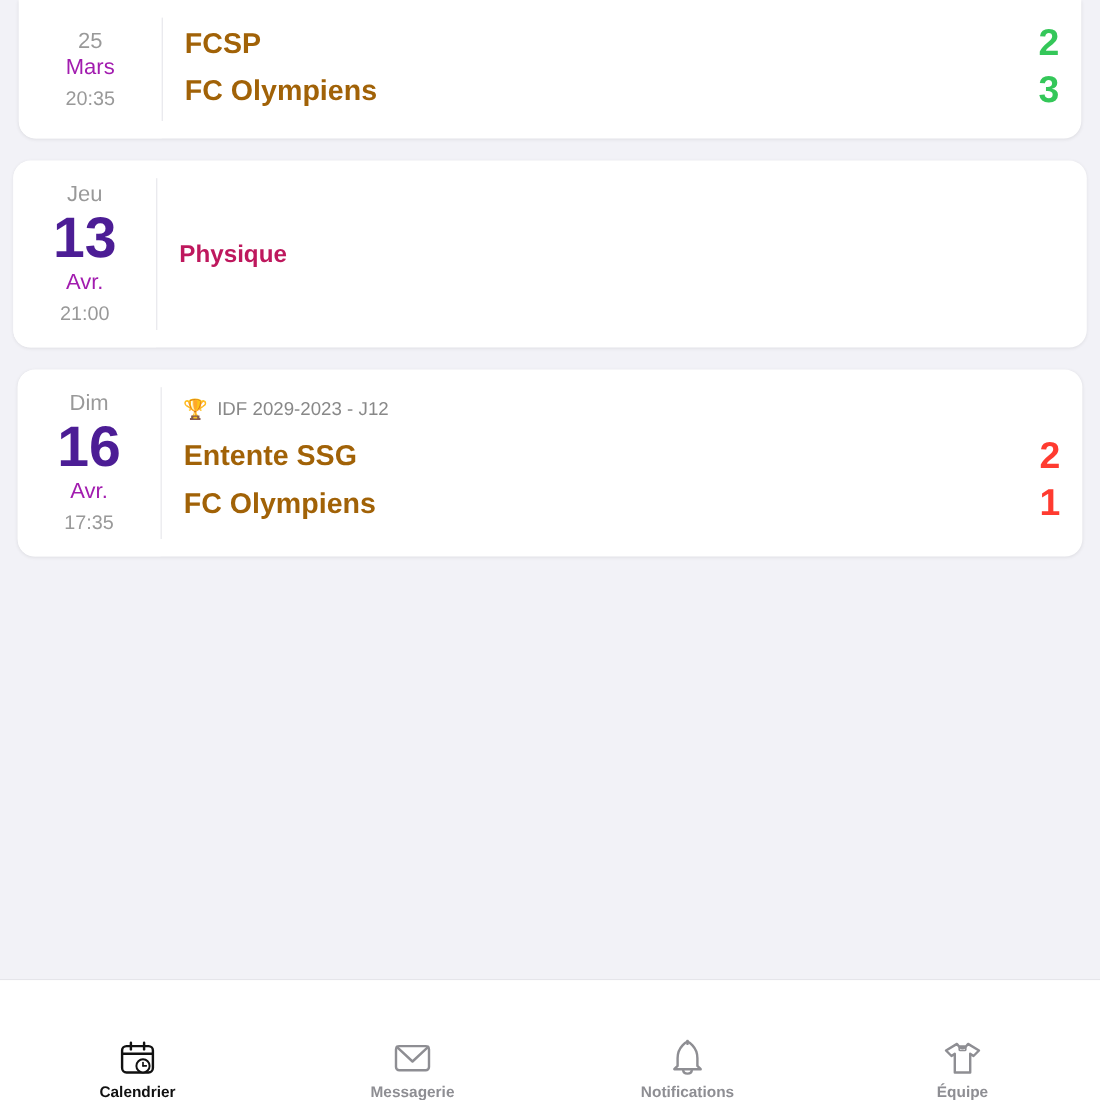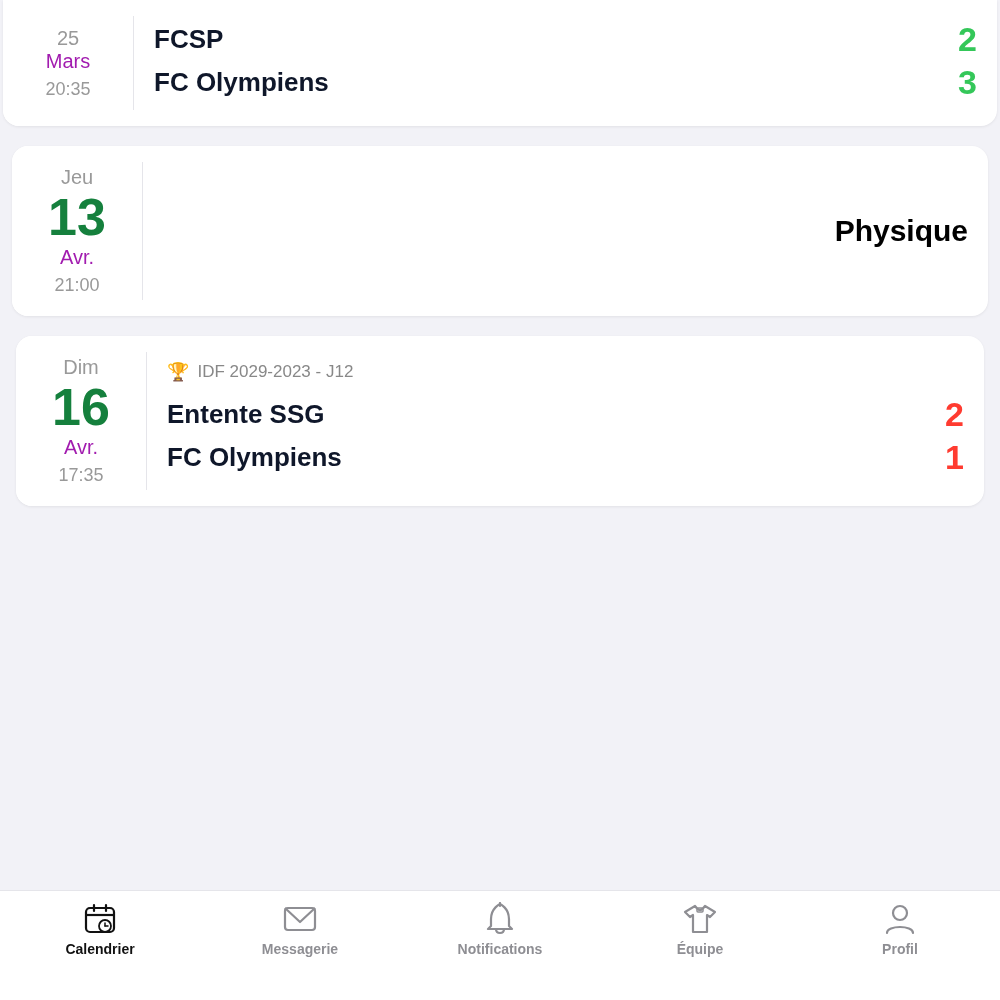--- a/index.html
+++ b/index.html
@@ -35,21 +35,21 @@
 
     .card-date-day-name {
       font-size: 20px;
       color: #999;
       font-weight: 400;
     }
 
     .card-date-day-num {
       font-size: 52px;
       font-weight: 700;
-      color: #15803d;
+      color: #4c1d95;
       line-height: 1.1;
     }
 
     .card-date-month {
       font-size: 20px;
       color: #a21caf;
       font-weight: 400;
     }
 
     .card-date-time {
@@ -88,52 +88,51 @@
     .match-row {
       display: flex;
       align-items: center;
       justify-content: space-between;
       margin-bottom: 4px;
     }
 
     .team-name {
       font-size: 26px;
       font-weight: 700;
-      color: #0f172a;
+      color: #a16207;
     }
 
     .score {
       font-size: 34px;
       font-weight: 800;
     }
 
     .score-green { color: #34c759; }
     .score-red { color: #ff3b30; }
 
     .physique-label {
-      font-size: 30px;
-      font-weight: 700;
-      color: #000000;
-      text-align: right;
+      font-size: 22px;
+      font-weight: 700;
+      color: #be185d;
     }
 
     
     .card-top {
       margin-top: 0;
       border-radius: 0 0 16px 16px;
     }
 
     
     .bottom-nav {
       height: 110px;
       background: #fff;
       border-top: 1px solid #e5e5ea;
       display: flex;
       flex-direction: row;
-      align-items: flex-start;
+      align-items: flex-end;
       padding-top: 10px;
     }
 
     .nav-item {
       flex: 1;
       display: flex;
       flex-direction: column;
       align-items: center;
       gap: 4px;
       cursor: pointer;
@@ -159,21 +158,21 @@
       font-weight: 700;
     }
 
     svg {
       display: block;
     }
   </style>
 </head>
 <body>
 
-<div style="padding: 0 3px;">
+<div style="padding: 0 17px;">
   <div class="card card-top">
     <div class="card-date">
       <span class="card-date-day-name">25</span>
       <span class="card-date-month">Mars</span>
       <span class="card-date-time">20:35</span>
     </div>
     <div class="card-divider"></div>
     <div class="card-content">
       <div class="match-row">
         <span class="team-name">FCSP</span>
@@ -276,23 +275,14 @@
   <div class="nav-item">
     <div class="nav-icon">
       <svg width="34" height="32" viewBox="0 0 34 32" fill="none" xmlns="http://www.w3.org/2000/svg">
         <path d="M12 3 L2 9 L7 14 L10 12 L10 29 L24 29 L24 12 L27 14 L32 9 L22 3 Q19 7 17 7 Q15 7 12 3Z" stroke="#8e8e93" stroke-width="2.2" fill="none" stroke-linejoin="round"></path>
         <rect x="14" y="5" width="6" height="4" rx="1" stroke="#8e8e93" stroke-width="1.5" fill="none"></rect>
       </svg>
     </div>
     <span class="nav-label">Équipe</span>
   </div>
 
-  <div class="nav-item">
-    <div class="nav-icon">
-      <svg width="30" height="34" viewBox="0 0 30 34" fill="none" xmlns="http://www.w3.org/2000/svg">
-        <circle cx="15" cy="11" r="7" stroke="#8e8e93" stroke-width="2.2" fill="none"></circle>
-        <path d="M2 31 C2 23 28 23 28 31" stroke="#8e8e93" stroke-width="2.2" fill="none" stroke-linecap="round"></path>
-      </svg>
-    </div>
-    <span class="nav-label">Profil</span>
-  </div>
 
 </nav>
 
 </body></html>

